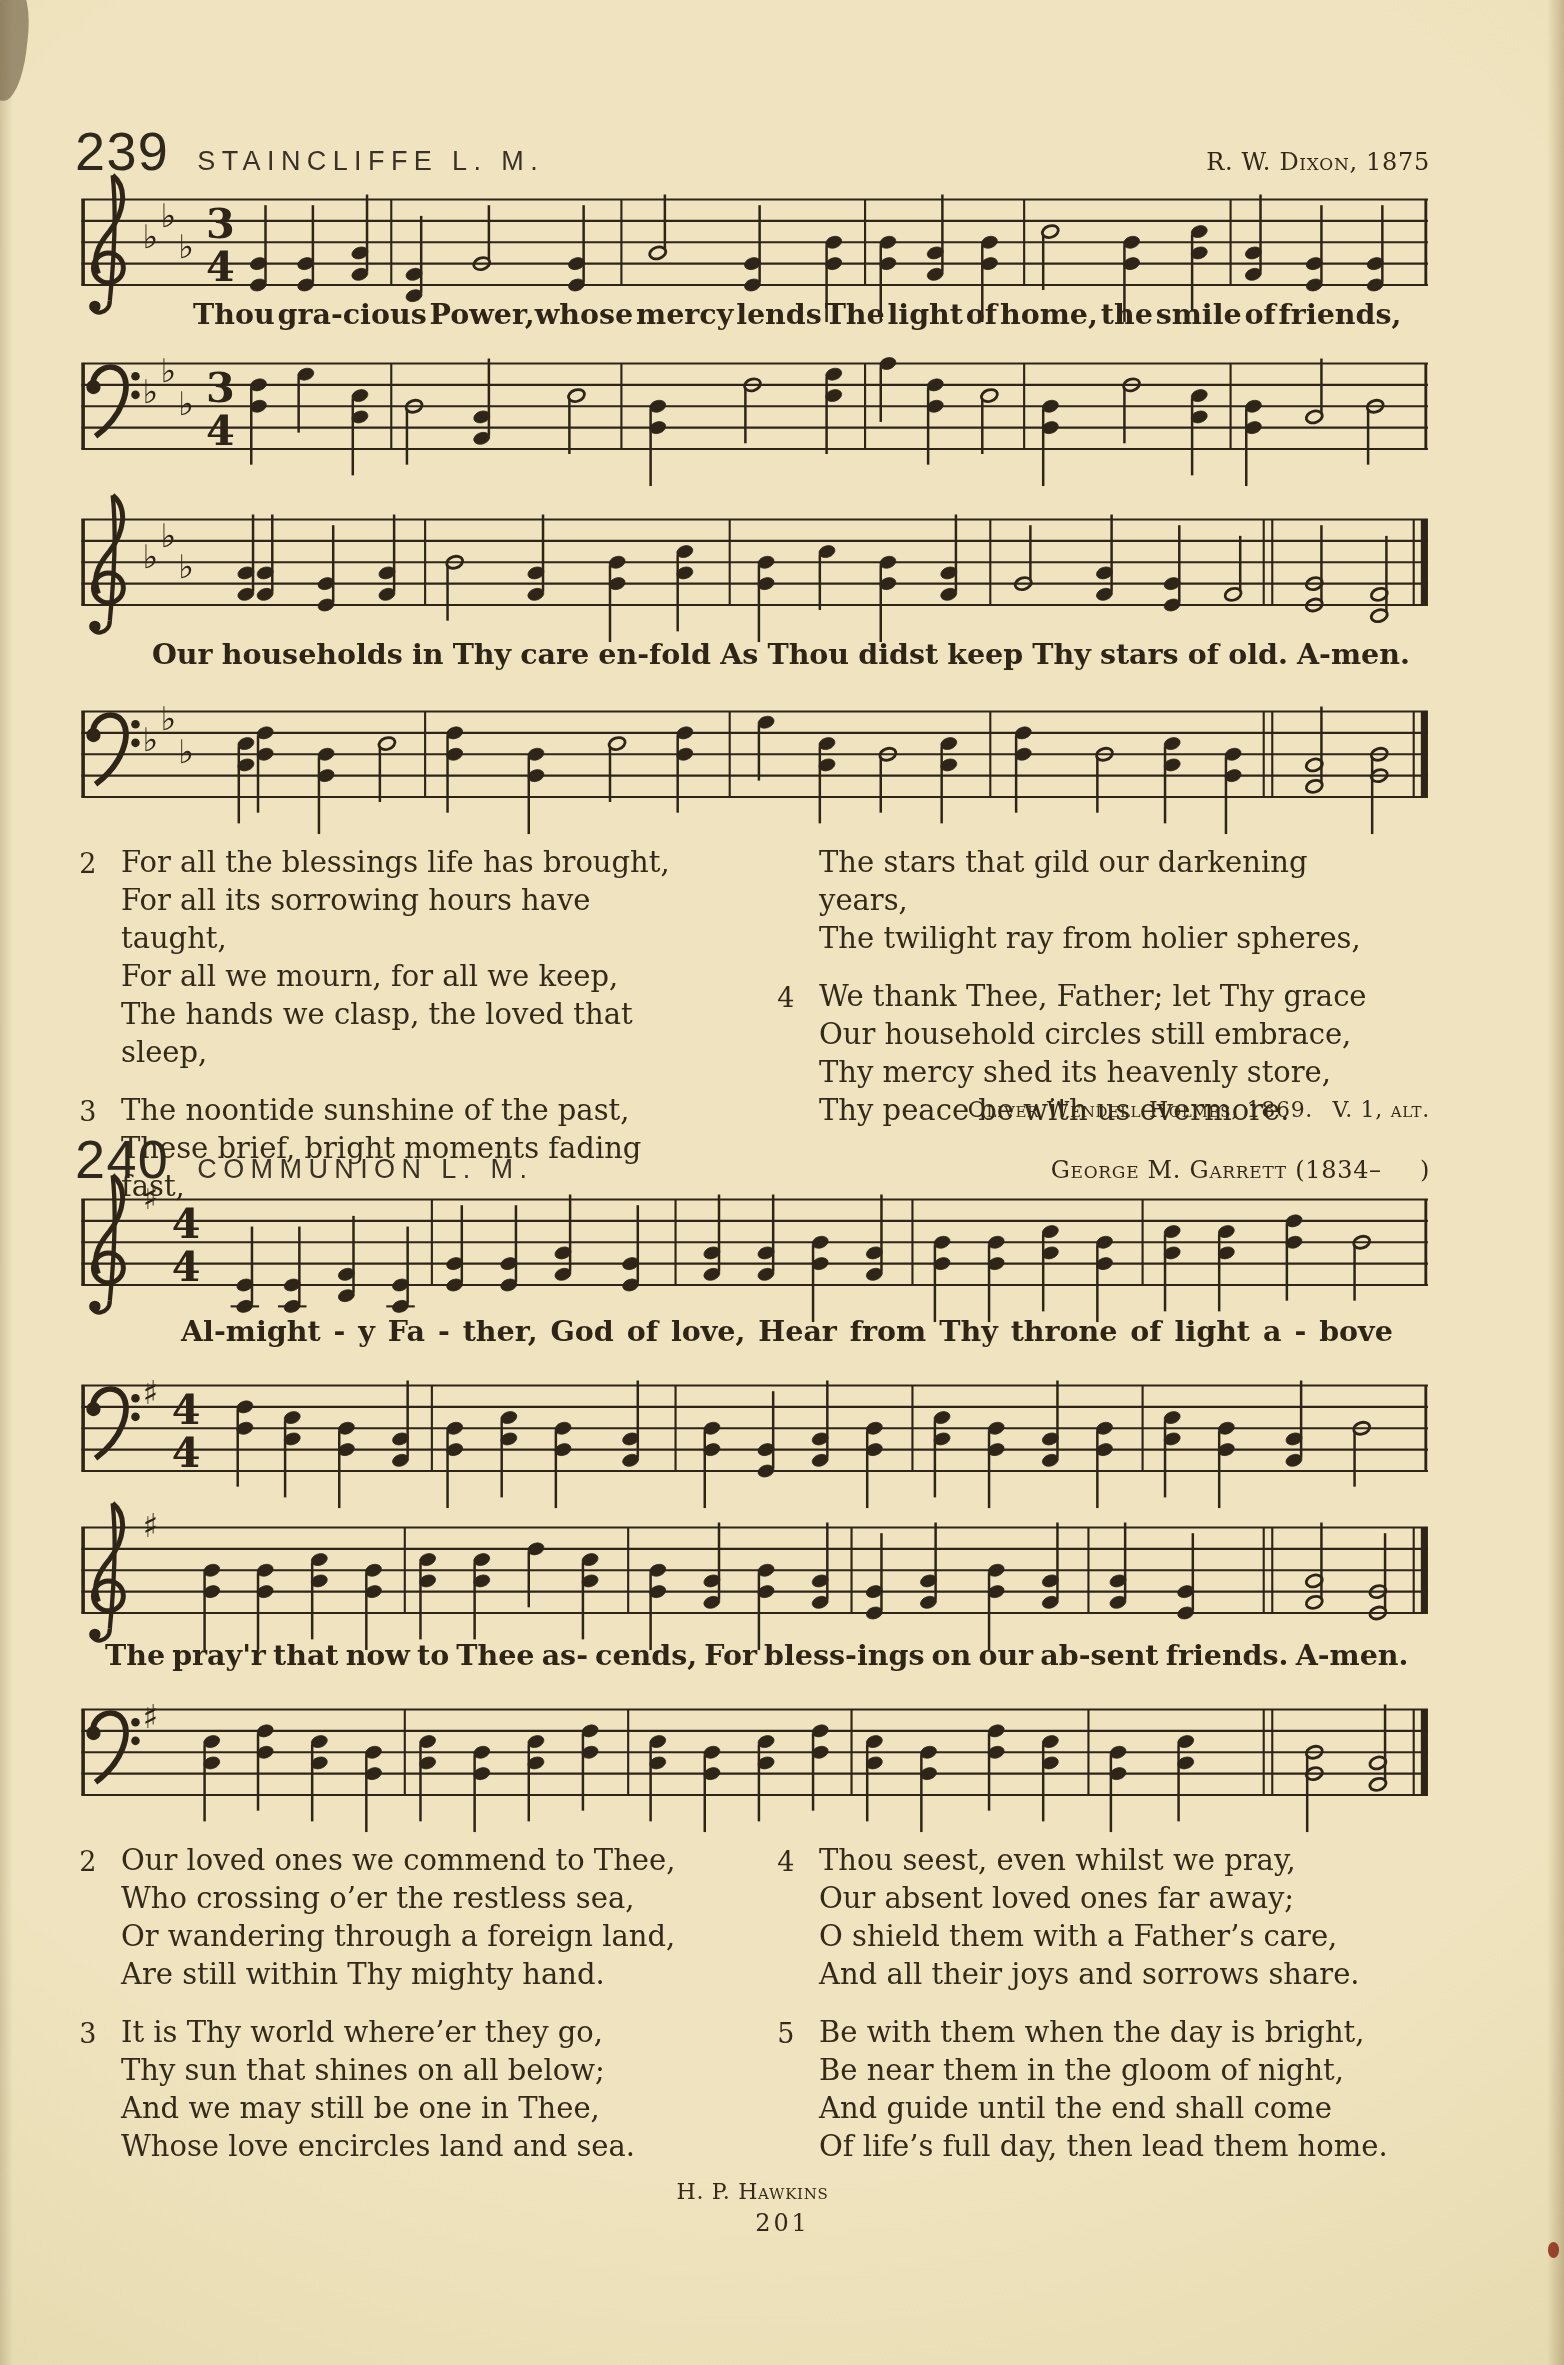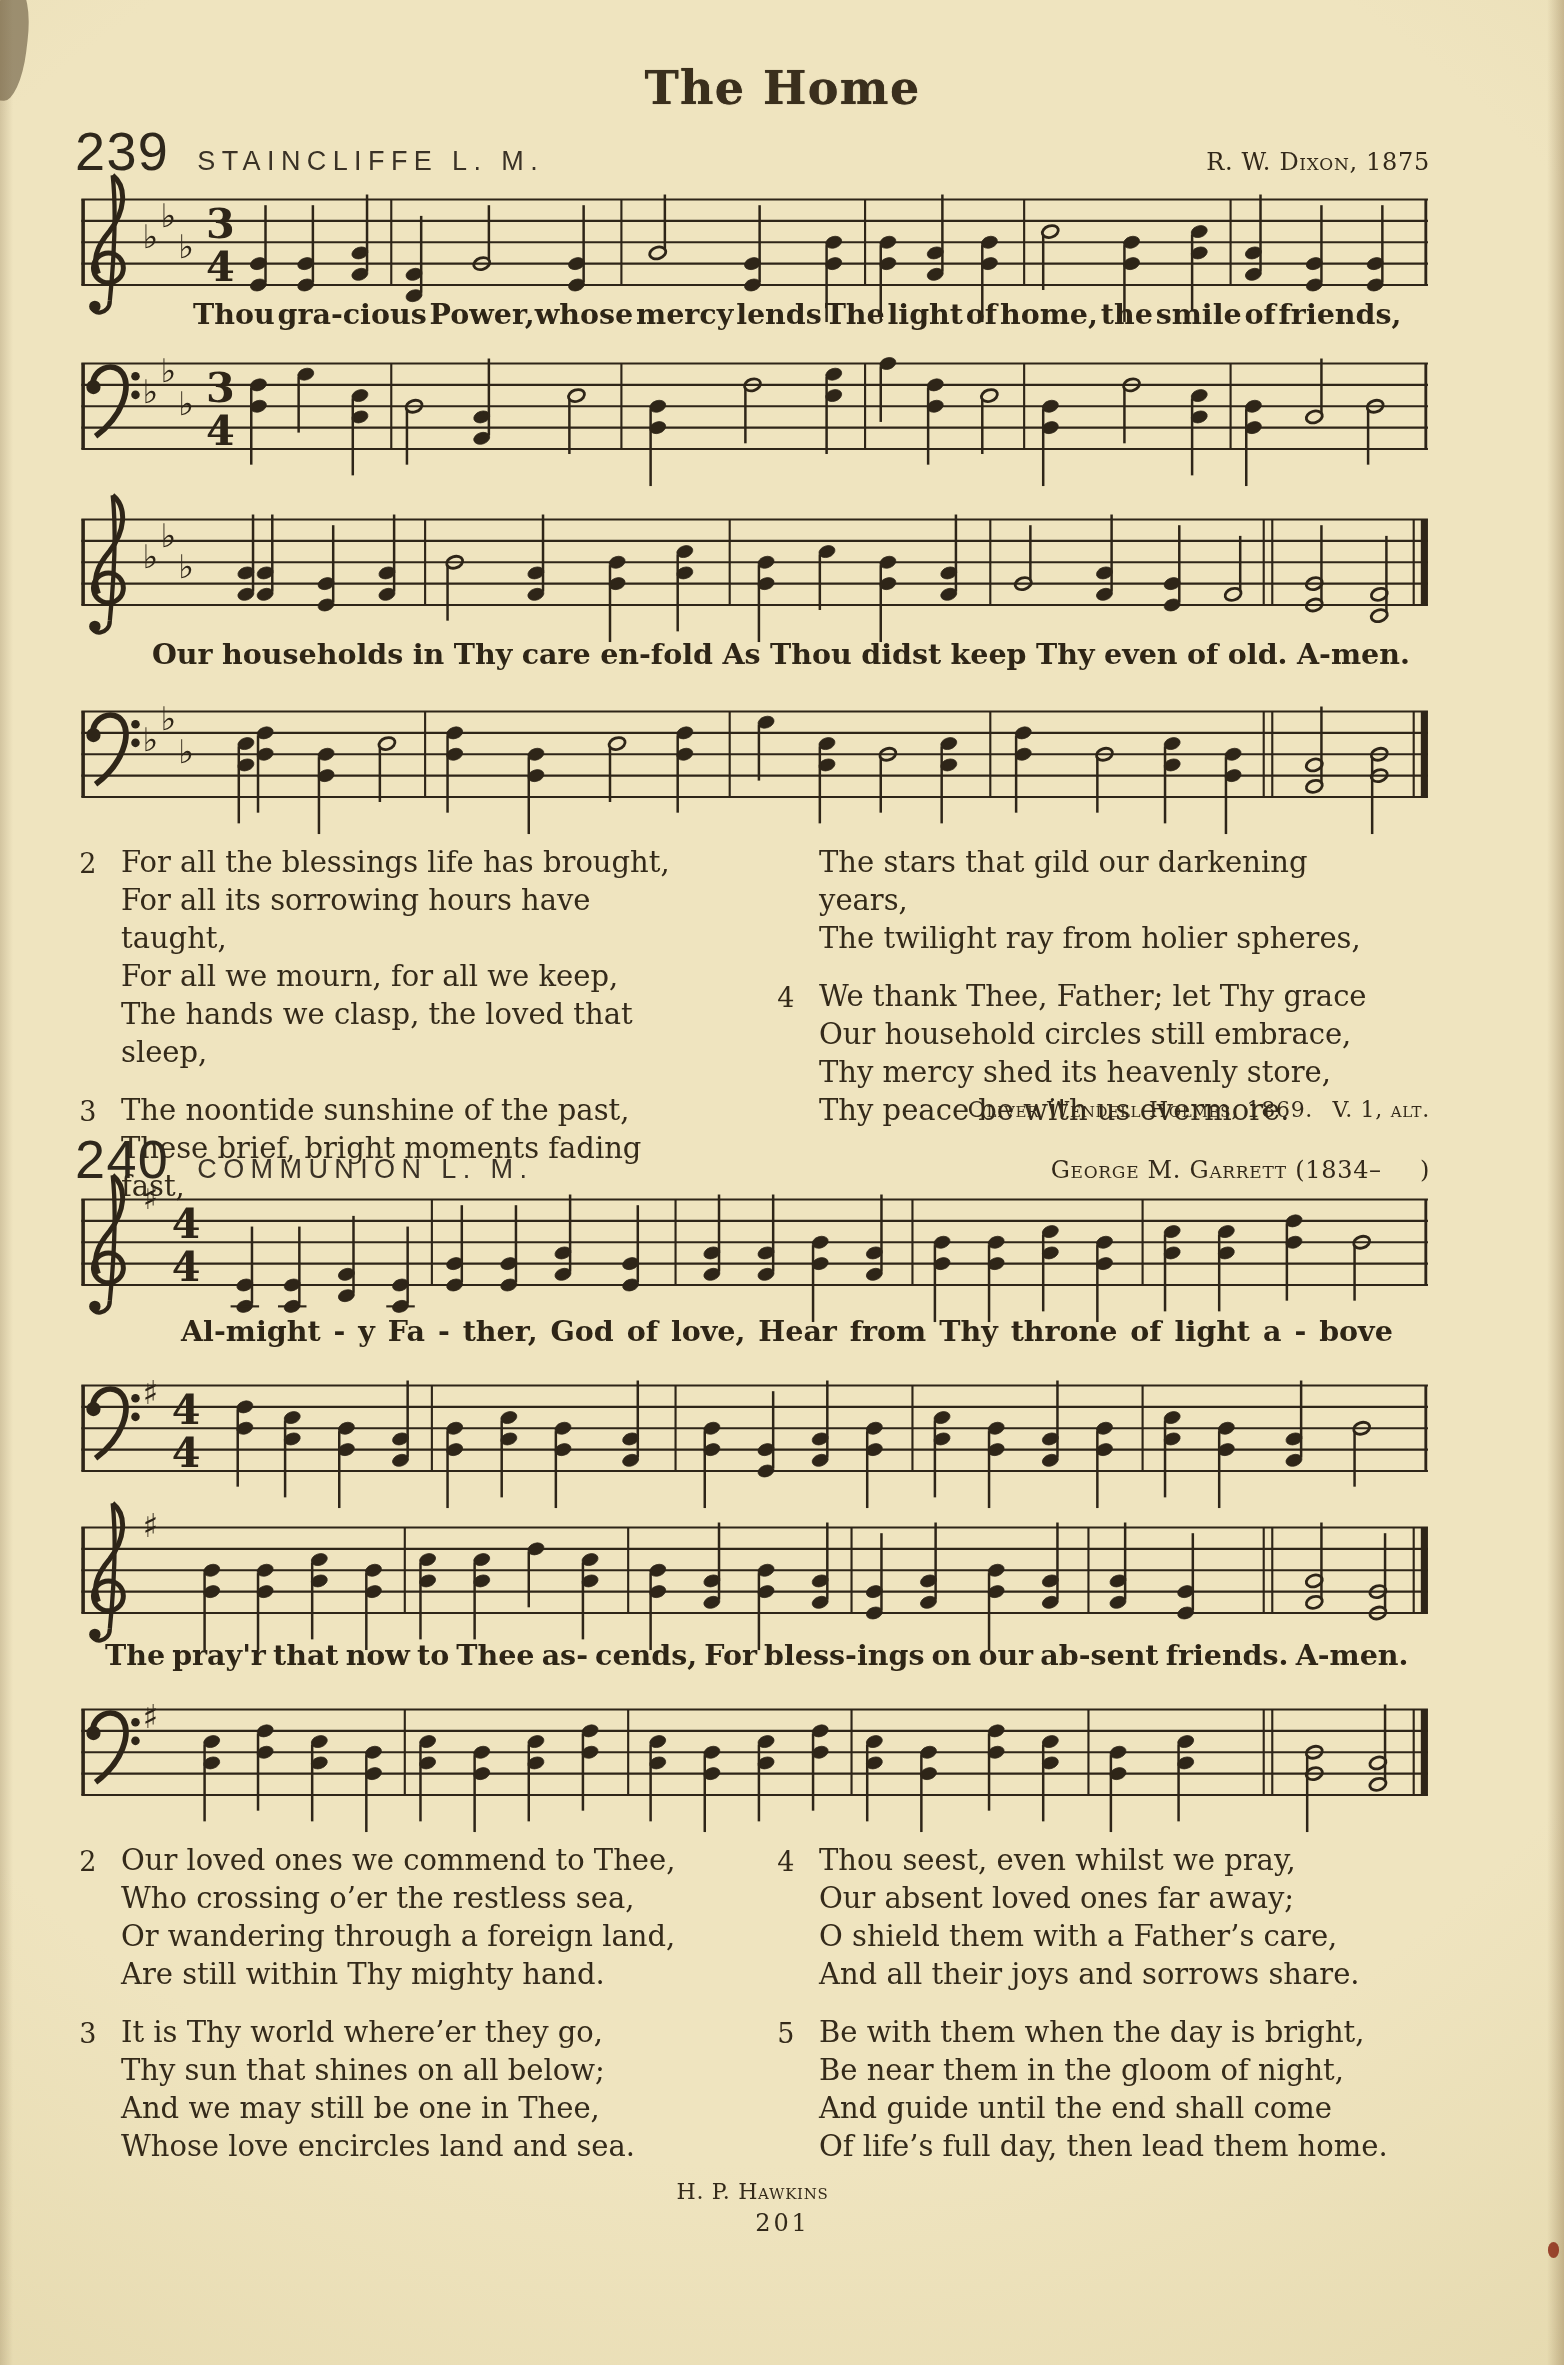--- a/index.html
+++ b/index.html
@@ -54,21 +54,20 @@
 </style>
 </head>
 <body>
 
 <div class="page">
   <div class="smudge-tl"></div>
   <div class="edge-left"></div>
   <div class="edge-right"></div>
   <div class="speck-red"></div>
 
-  <div class="abs header" style="top:61px;">The Home</div>
 
   <div class="abs hymn-title" style="top:120px;">
     <span class="hymn-number">239</span>
     <span class="hymn-tune">STAINCLIFFE  L. M.</span>
     <span class="hymn-composer">R. W. Dixon, 1875</span>
   </div>
 
   <div class="abs" style="top:171px;">
     <svg class="staff-svg" viewBox="0 0 1900 240">
         <line x1="8" y1="40" x2="1898" y2="40" stroke="#2e2518" stroke-width="3"></line>
@@ -312,21 +311,21 @@
       <span>households</span>
       <span>in</span>
       <span>Thy</span>
       <span>care</span>
       <span>en-fold</span>
       <span>As</span>
       <span>Thou</span>
       <span>didst</span>
       <span>keep</span>
       <span>Thy</span>
-      <span>even</span>
+      <span>stars</span>
       <span>of</span>
       <span>old.</span>
       <span>A-men.</span>
     </div>
   <div class="abs" style="top:683px;">
     <svg class="staff-svg" viewBox="0 0 1900 240">
         <line x1="8" y1="40" x2="1898" y2="40" stroke="#2e2518" stroke-width="3"></line>
         <line x1="8" y1="70" x2="1898" y2="70" stroke="#2e2518" stroke-width="3"></line>
         <line x1="8" y1="100" x2="1898" y2="100" stroke="#2e2518" stroke-width="3"></line>
         <line x1="8" y1="130" x2="1898" y2="130" stroke="#2e2518" stroke-width="3"></line>

